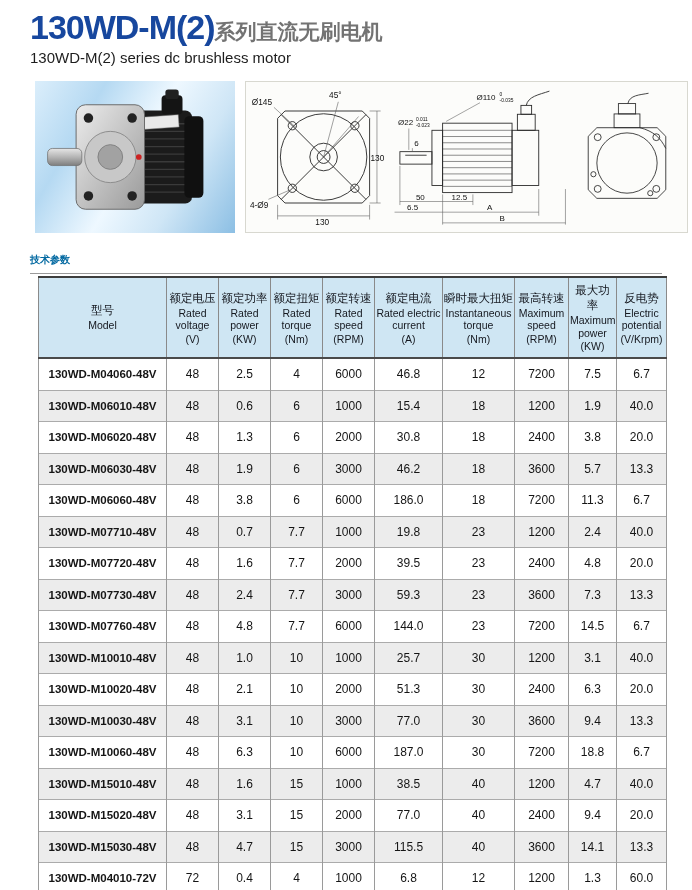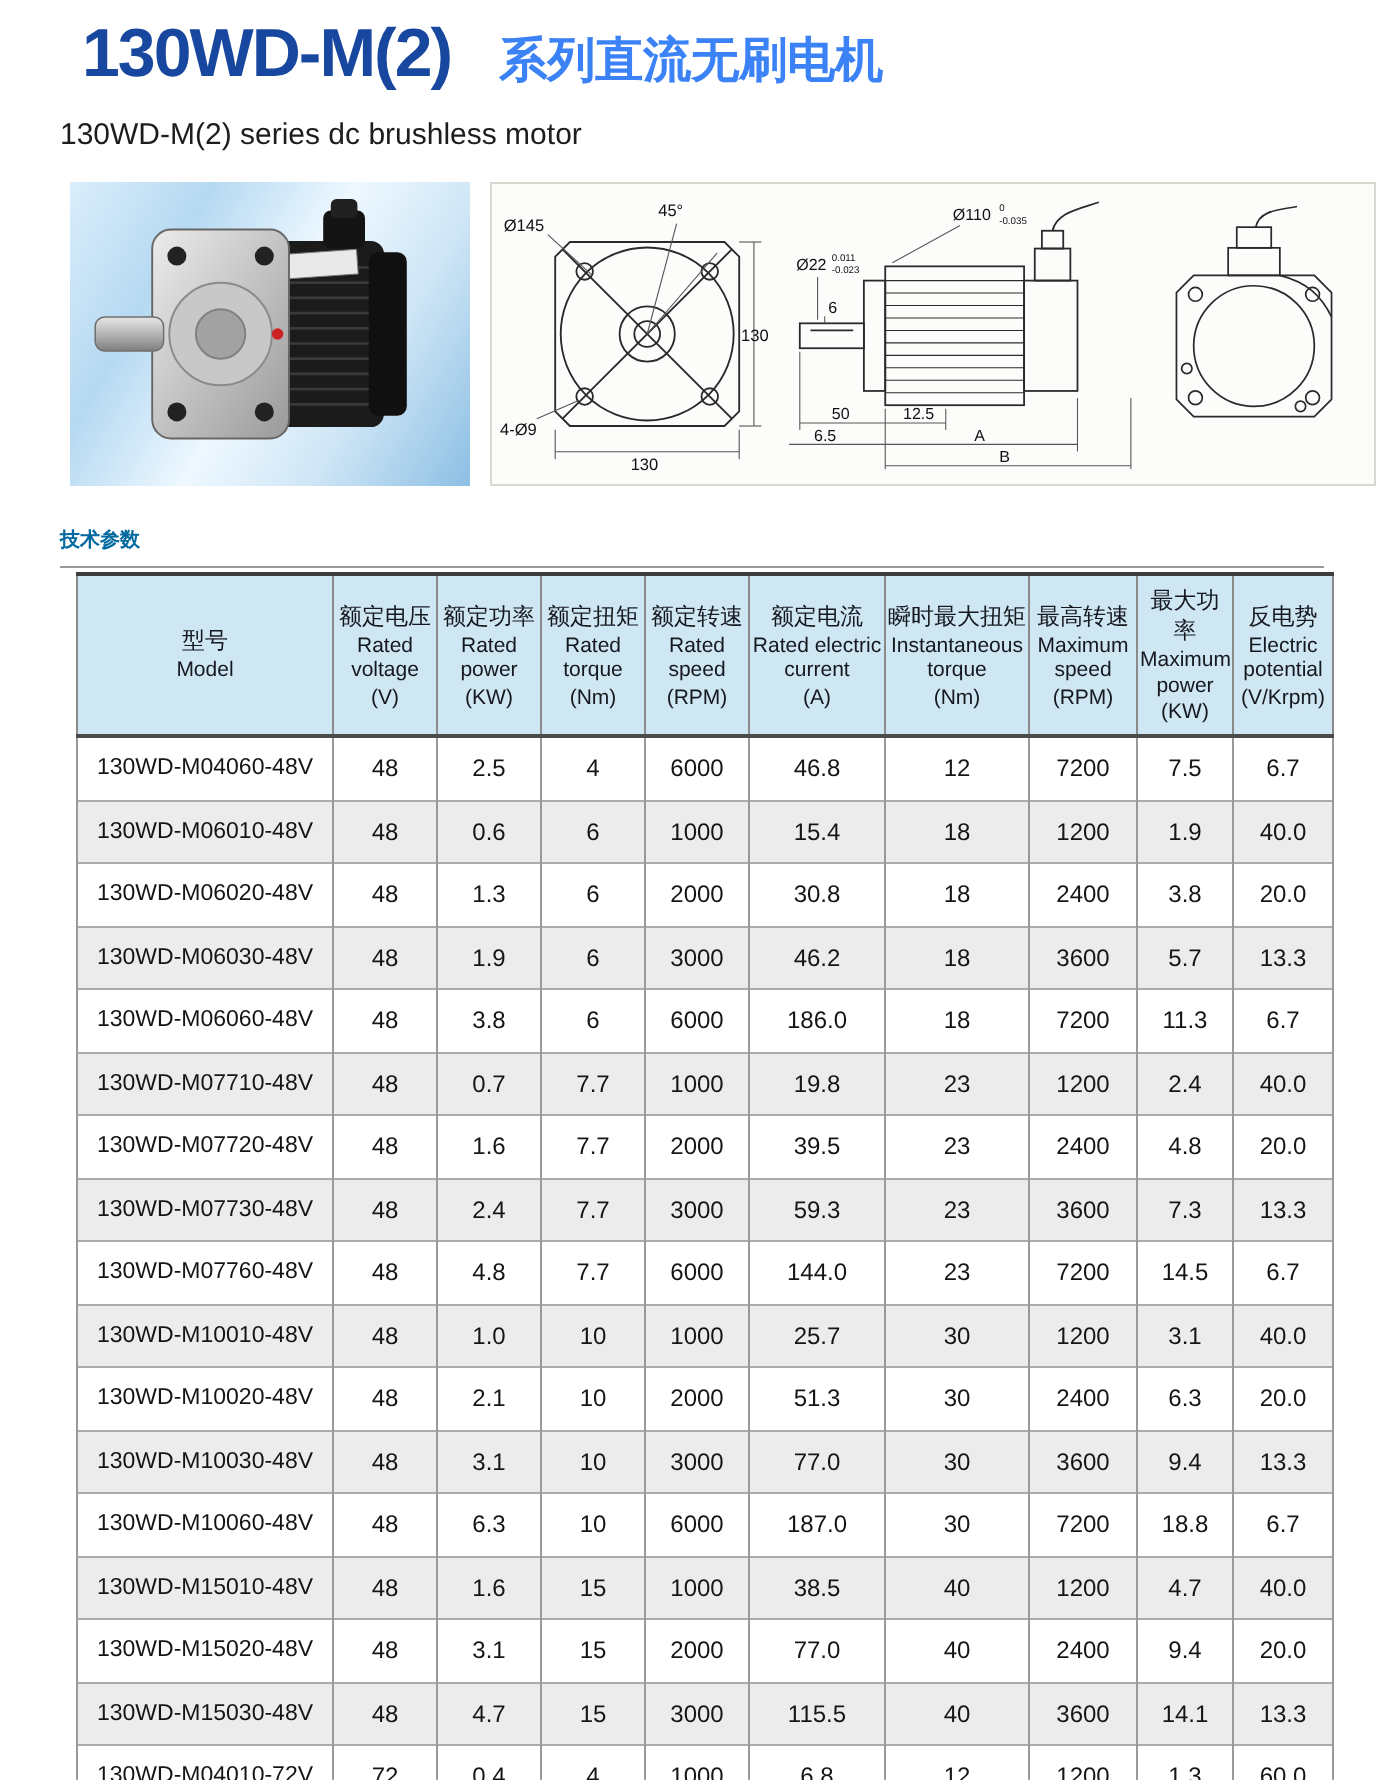--- a/index.html
+++ b/index.html
@@ -3,24 +3,24 @@
 <meta charset="utf-8">
 <style>
   html,body{margin:0;padding:0;}
   body{
     width:692px;height:890px;background:#ffffff;position:relative;
     font-family:"Liberation Sans","DejaVu Sans",sans-serif;color:#1a1a1a;
     overflow:hidden;
   }
   
   .header{padding:10px 0 0 30px;}
-  .title-row{display:flex;align-items:baseline;gap:24px;margin-left:11px;}
+  .title-row{display:flex;align-items:baseline;gap:0;}
   .title-main{font-size:34px;font-weight:bold;color:#17479e;letter-spacing:-1px;line-height:1;}
-  .title-cn{font-size:24px;font-weight:bold;color:#3b82f6;}
-  .subtitle{font-size:15px;color:#1d1d1d;margin-top:13px;}
+  .title-cn{font-size:21px;font-weight:bold;color:#737373;}
+  .subtitle{font-size:15px;color:#1d1d1d;margin-top:3px;}
   
   .media-row{display:flex;gap:10px;margin:15px 0 0 35px;}
   .photo-panel{
     width:200px;height:152px;
     background:linear-gradient(120deg,#dbeefb 0%,#b5d9f2 25%,#eef8ff 50%,#cfe6f6 72%,#8cbfe4 100%);
     display:flex;align-items:center;justify-content:center;
   }
   .drawing-panel{
     width:433px;height:150px;background:#fcfcfa;border:1px solid #d8d8d0;
     display:flex;align-items:center;justify-content:space-between;padding:0 4px;
@@ -44,21 +44,21 @@
   }
   .th-cn{font-size:11.5px;color:#15181f;}
   .th-en{font-size:10.5px;color:#15181f;line-height:1.2;margin-top:1px;}
   .th-unit{font-size:10.5px;color:#15181f;margin-top:1px;}
   tbody td{
     text-align:center;font-size:12px;color:#151515;height:28.5px;
     border-left:1px solid #9a9a9a;border-right:1px solid #9a9a9a;border-top:1px solid #ababab;
     overflow:hidden;white-space:nowrap;
   }
   tbody tr:nth-child(even){background:#ececec;}
-  tbody td.model{font-size:11.5px;}
+  tbody td.model{font-size:11.5px;font-weight:bold;}
 </style>
 </head>
 <body>
 
 <div class="header">
   <div class="title-row">
     <span class="title-main">130WD-M(2)</span>
     <span class="title-cn">系列直流无刷电机</span>
   </div>
   <div class="subtitle">130WD-M(2) series dc brushless motor</div>

